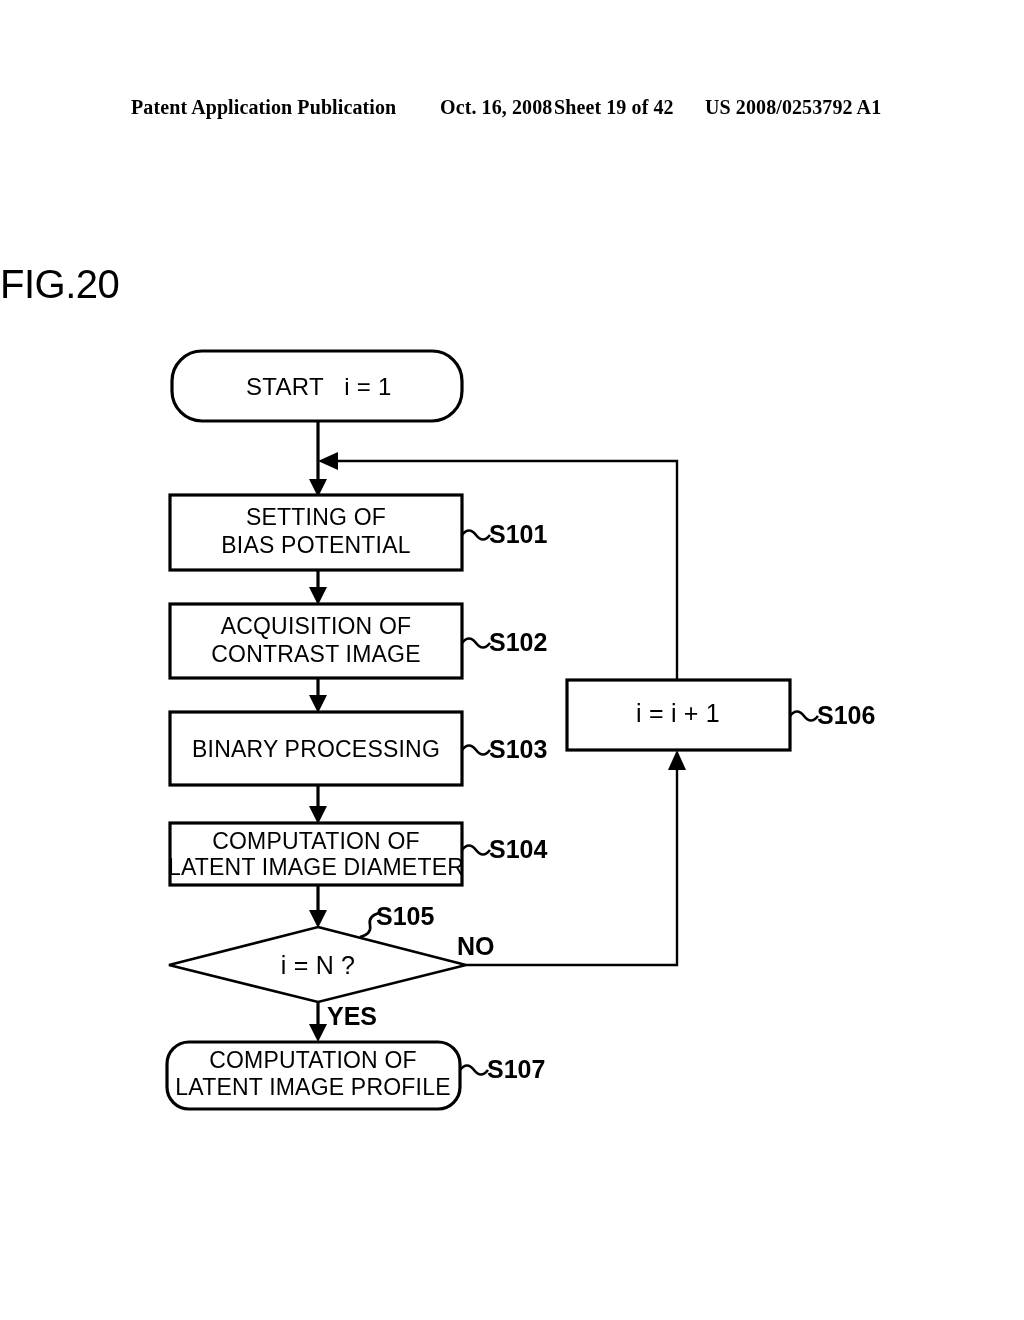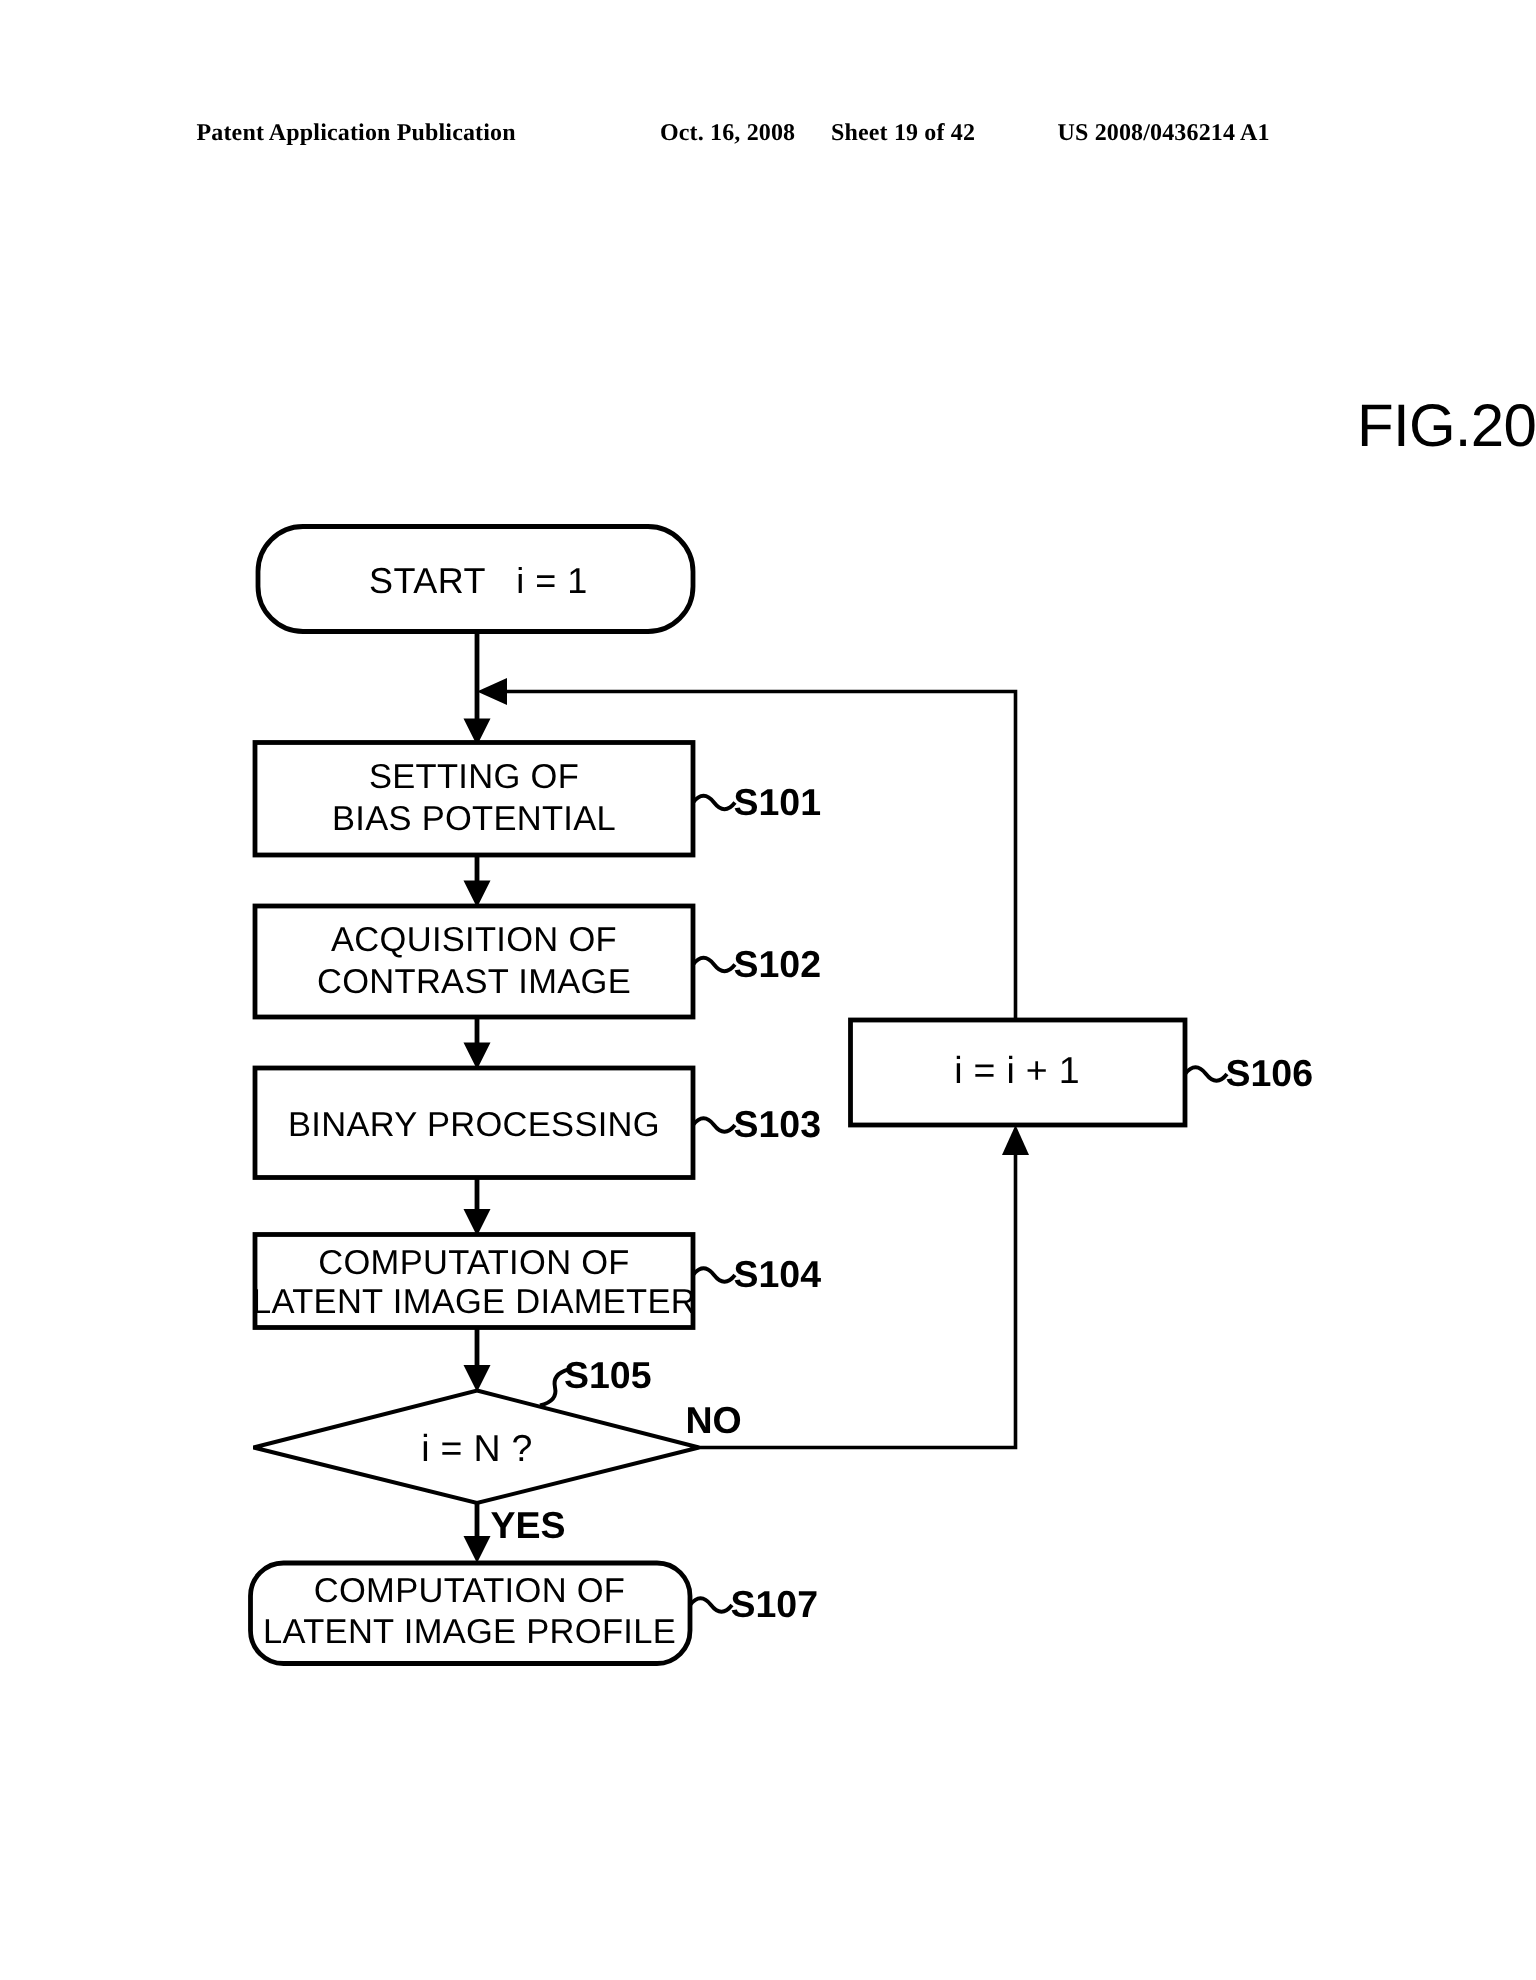--- a/index.html
+++ b/index.html
@@ -20,29 +20,29 @@
     position: absolute;
     left: 0; top: 0;
     width: 1024px;
     height: 1320px;
     background: #ffffff;
   }
   
   .header {
     position: absolute;
     left: 0;
-    top: 80px;
+    top: 96px;
     width: 1024px;
     height: 30px;
     display: flex;
     flex-direction: row;
     align-items: baseline;
     font-family: "Liberation Serif", serif;
     font-weight: bold;
-    font-size: 16px;
+    font-size: 20px;
     letter-spacing: 0.1px;
     white-space: nowrap;
   }
   .header .h-pub {
     position: absolute;
     left: 131px;
   }
   .header .h-date {
     position: absolute;
     left: 424px;
@@ -56,21 +56,21 @@
   .header .h-patno {
     position: absolute;
     left: 705px;
   }
   
   .fig-title {
     position: absolute;
     left: 0;
     top: 262px;
     width: 1024px;
-    text-align: right;
+    text-align: left;
     font-family: "Liberation Sans", sans-serif;
     font-size: 40px;
     font-weight: 500;
     letter-spacing: -0.5px;
   }
   
   .flow {
     position: absolute;
     left: 0;
     top: 0;
@@ -136,21 +136,21 @@
 </style>
 </head>
 <body>
 
 <div class="page">
 
   <div class="header">
     <span class="h-pub">Patent Application Publication</span>
     <span class="h-date">Oct. 16, 2008</span>
     <span class="h-sheet">Sheet 19 of 42</span>
-    <span class="h-patno">US 2008/0436214 A1</span>
+    <span class="h-patno">US 2008/0253792 A1</span>
   </div>
 
   <div class="fig-title">FIG.20</div>
 
   <div class="flow">
     <svg width="1024" height="1320" viewBox="0 0 1024 1320" xmlns="http://www.w3.org/2000/svg">
 
       <g>
         <rect class="shape" x="172" y="351" width="290" height="70" rx="30" ry="30"></rect>
         <text class="term-label" x="285" y="395">START</text>

